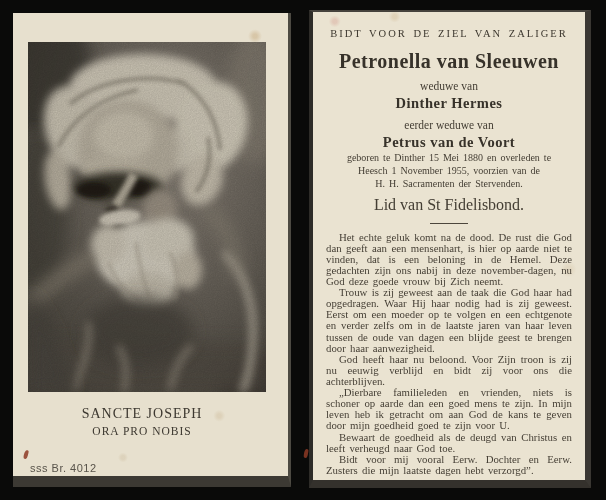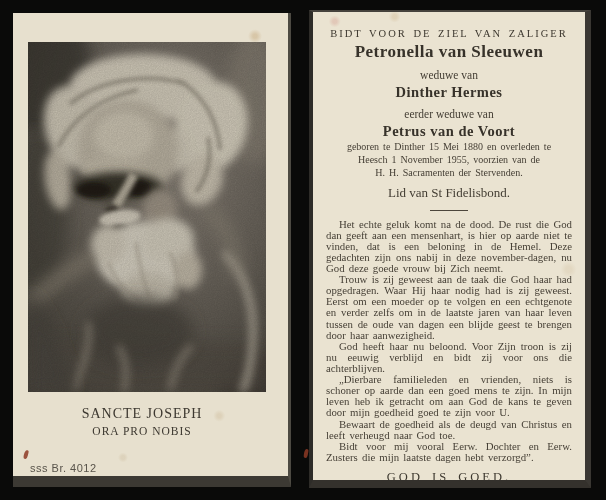--- a/index.html
+++ b/index.html
@@ -40,25 +40,25 @@
       radial-gradient(circle at 8% 2%, rgba(200,120,110,.25) 0 2px, rgba(200,120,110,0) 6px),
       radial-gradient(circle at 30% 1%, rgba(176,133,70,.18) 0 2px, rgba(176,133,70,0) 6px),
       radial-gradient(circle at 94% 55%, rgba(160,120,60,.10) 0 3px, rgba(160,120,60,0) 8px);
     border-top:2px solid #45423c;
     border-left:4px solid #2e2c28;
     border-right:6px solid #3a3732;
     border-bottom:8px solid #34312c;
   }
   .rc-inner{padding:16px 13px 0;text-align:center;color:#433d33;font-family:Liberation Serif, serif;}
   .rc-header{font-size:10.5px;letter-spacing:2px;color:#3c372e;word-spacing:2px;}
-  .rc-name{font-size:17px;font-weight:bold;letter-spacing:.5px;margin-top:3px;color:#37322a;text-align:center;}
+  .rc-name{font-size:20px;font-weight:bold;letter-spacing:.5px;margin-top:11px;color:#37322a;text-align:center;}
   .rc-rel{font-size:11.5px;margin-top:7px;}
   .rc-spouse{font-size:14.5px;font-weight:bold;letter-spacing:.5px;margin-top:3px;color:#37322a;}
   .rc-vitals{font-size:10px;line-height:1.32;word-spacing:1.5px;}
-  .rc-member{font-size:13px;margin-top:5px;}
+  .rc-member{font-size:16px;margin-top:5px;}
   .rule{width:38px;height:1px;background:#4c463c;margin:9px auto 8px;}
   .rc-body{text-align:justify;font-size:10.8px;line-height:1.03;color:#453f35;word-spacing:1.5px;}
   .rc-body p{margin:0;text-indent:13px;}
   .rc-closing{font-size:12.5px;letter-spacing:3px;margin-top:7px;color:#3c372e;word-spacing:3px;}
 </style>
 </head>
 <body>
 
 <div class="stage">
 

